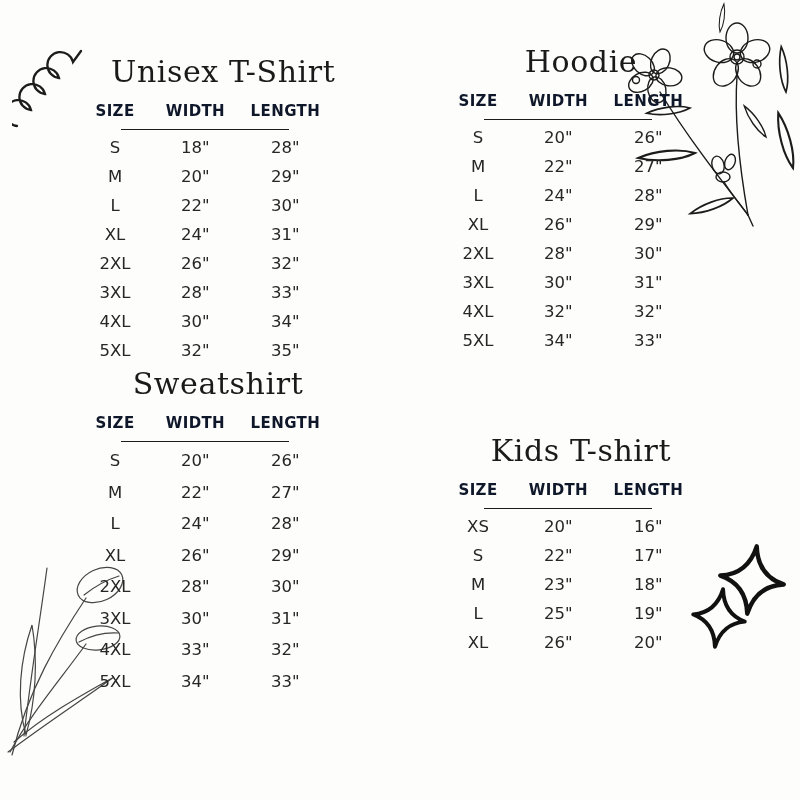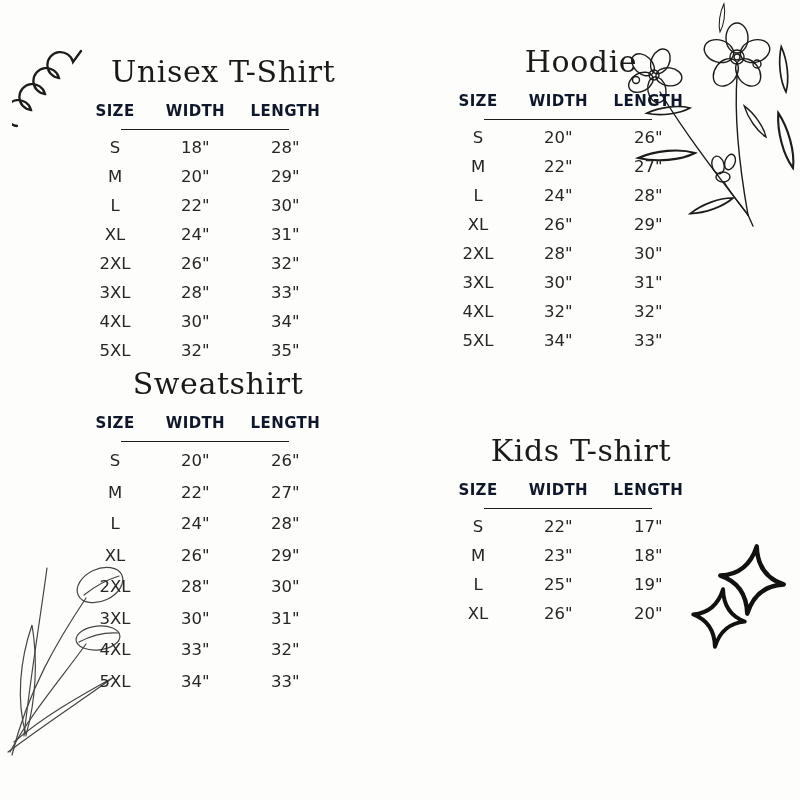--- a/index.html
+++ b/index.html
@@ -260,20 +260,25 @@
       <table class="size-table">
         <thead>
             <tr>
               <th>SIZE</th>
               <th>WIDTH</th>
               <th>LENGTH</th>
             </tr>
           </thead>
         <tbody>
             <tr>
+              <td>XS</td>
+              <td>20"</td>
+              <td>16"</td>
+            </tr>
+            <tr>
               <td>S</td>
               <td>22"</td>
               <td>17"</td>
             </tr>
             <tr>
               <td>M</td>
               <td>23"</td>
               <td>18"</td>
             </tr>
             <tr>

